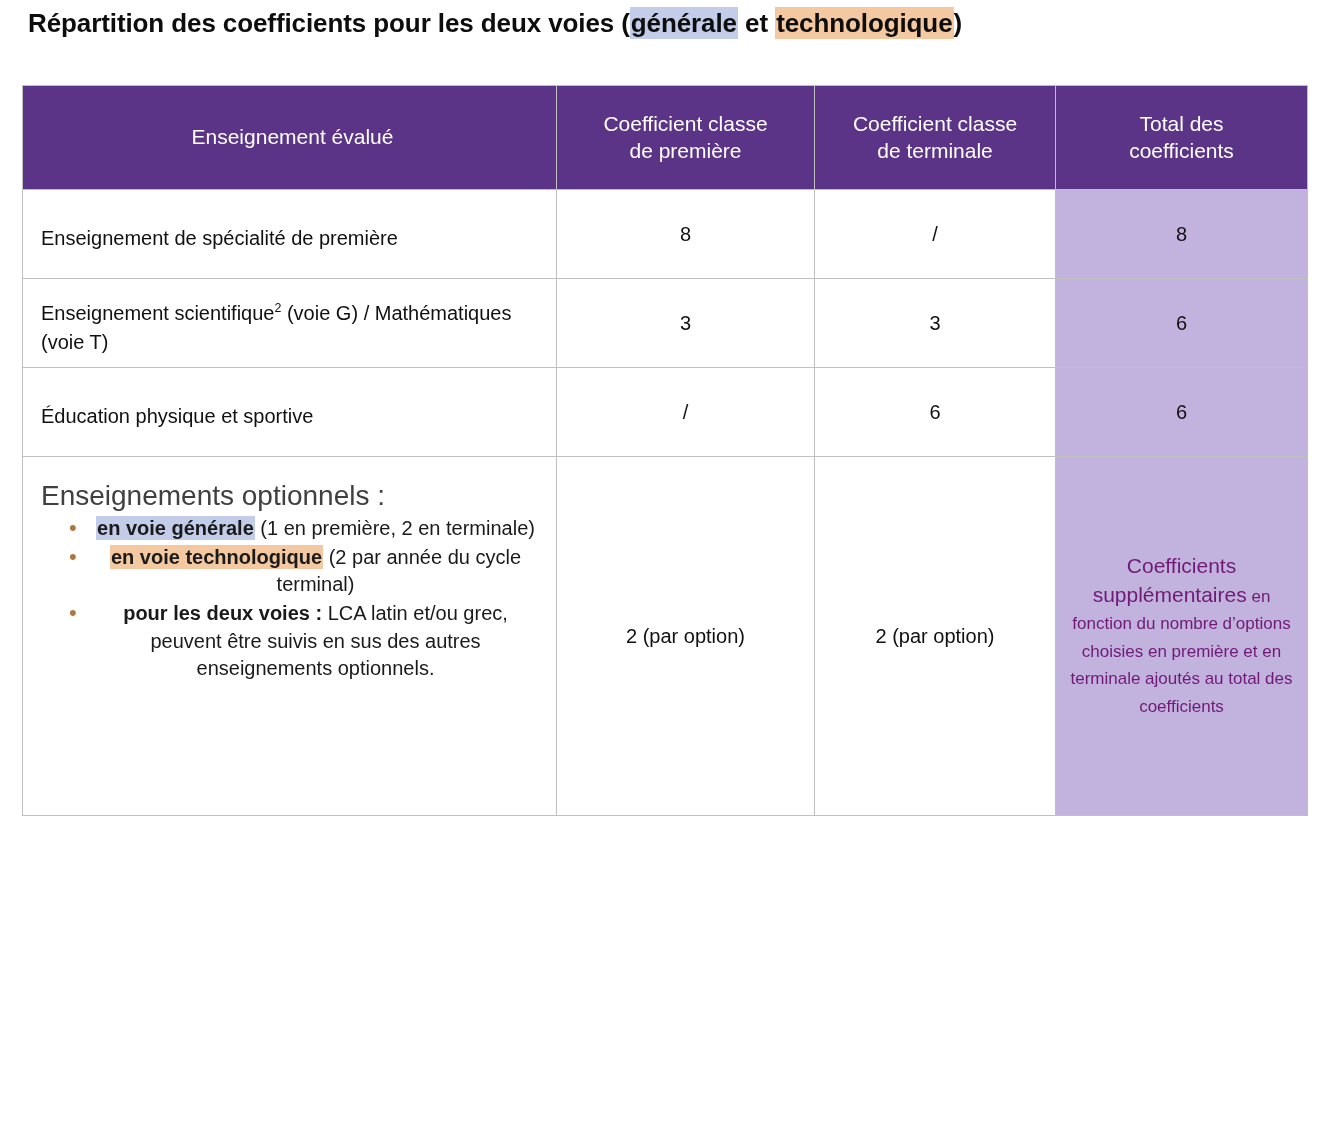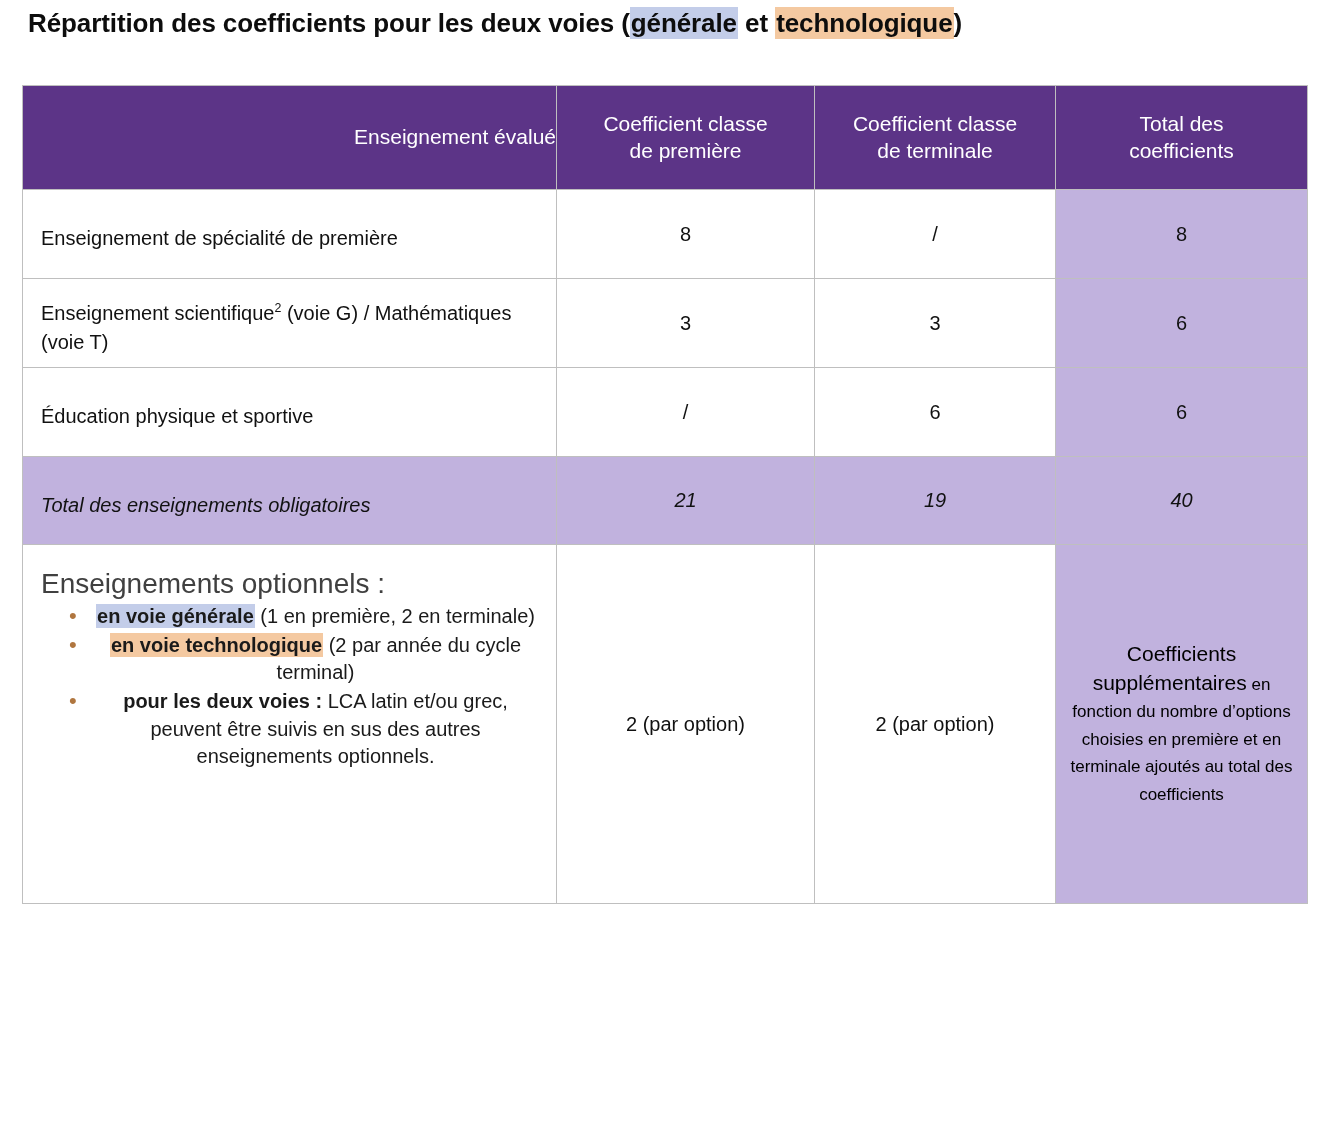--- a/index.html
+++ b/index.html
@@ -68,21 +68,21 @@
   thead th {
     background: #5c3487;
     color: #ffffff;
     border: 1px solid #8e72ad;
     font-weight: normal;
     font-size: 21px;
     line-height: 1.28;
     height: 103px;
   }
   th.h-subject {
-    text-align: right;
+    text-align: center;
     padding-left: 6px;
   }
   th.h-center { text-align: center; }
 
   
   tbody td {
     height: 67px;
     font-size: 20px;
     color: #111111;
   }
@@ -147,21 +147,21 @@
     left: -6px;
     top: -1px;
     color: #b0763f;
     font-size: 22px;
     line-height: 1.28;
   }
   .strong-lead { font-weight: bold; }
 
   .coef-extra {
     text-align: center;
-    color: #000000;
+    color: #701a75;
   }
   .coef-extra .big {
     font-size: 21px;
     line-height: 1.38;
   }
   .coef-extra .small {
     font-size: 17px;
     line-height: 1.62;
   }
 
@@ -222,26 +222,20 @@
       </tr>
 
       <tr>
         <td class="subject">Éducation physique et sportive</td>
         <td class="num">/</td>
         <td class="num">6</td>
         <td class="total">6</td>
       </tr>
 
 
-      <tr class="totals">
-        <td class="subject">Total des enseignements obligatoires</td>
-        <td class="num">21</td>
-        <td class="num">19</td>
-        <td class="total">40</td>
-      </tr>
 
       <tr class="options">
         <td class="opt-subject">
           <div class="opt-head">Enseignements optionnels :</div>
           <ul class="opt-list">
             <li><span class="strong-lead hl-blue">en voie générale</span><span> (1 en première, 2 en terminale)</span></li>
             <li><span class="strong-lead hl-orange">en voie technologique</span><span> (2 par année du cycle terminal)</span></li>
             <li><span class="strong-lead">pour les deux voies :</span><span> LCA latin et/ou grec, peuvent être suivis en sus des autres enseignements optionnels.</span></li>
           </ul>
         </td>

